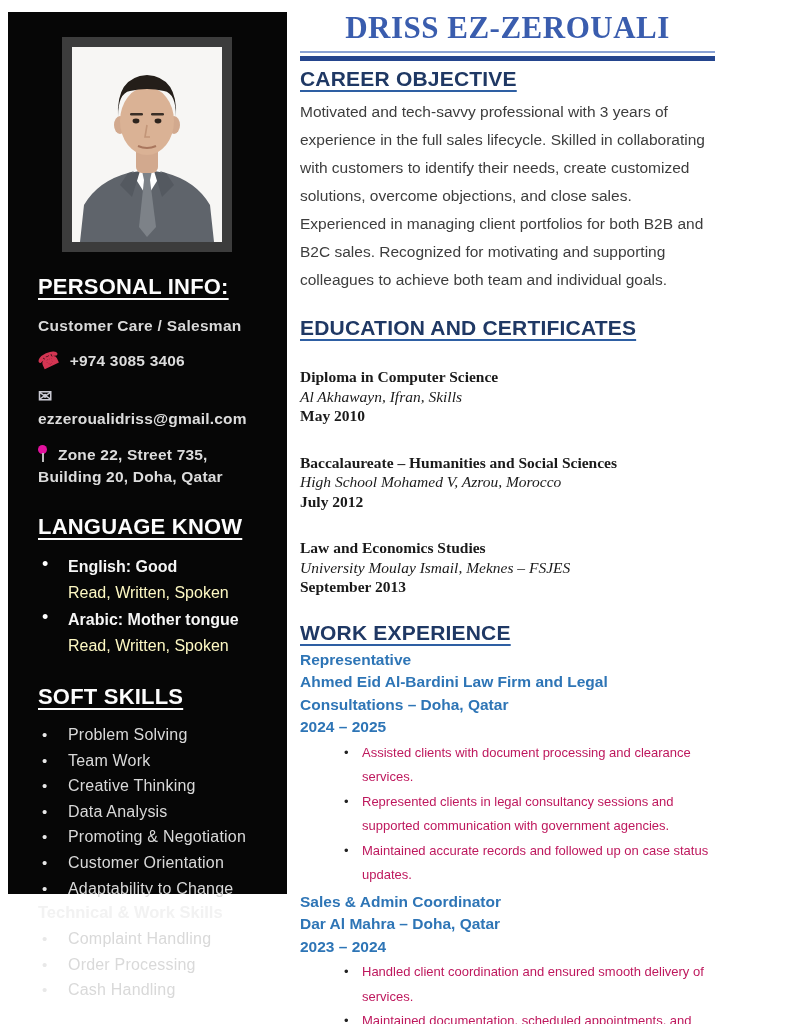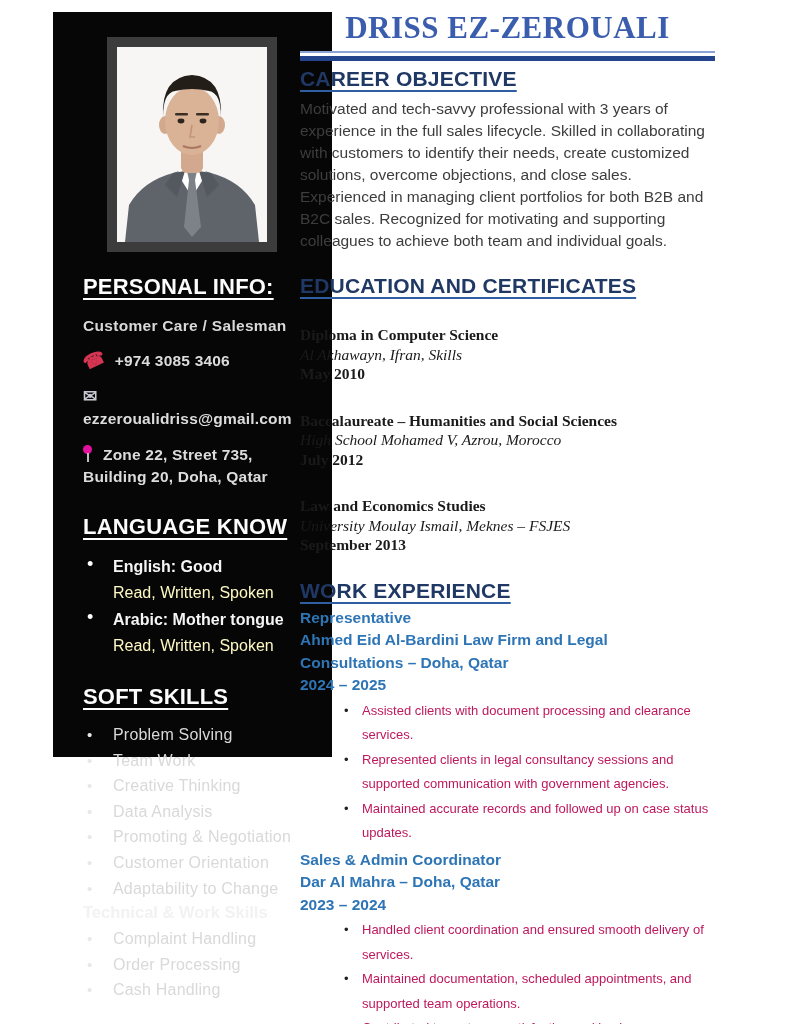--- a/index.html
+++ b/index.html
@@ -5,22 +5,22 @@
   * { margin:0; padding:0; box-sizing:border-box; }
   html,body { background:#ffffff; }
   body { font-family:"Liberation Sans", sans-serif; }
   .page {
     position:relative; width:791px; height:1024px; margin:0 auto;
     background:#ffffff; overflow:hidden;
   }
 
   
   .sidebar {
-    position:absolute; left:8px; top:12px; width:279px; height:745px;
-    background:#060606; color:#f1f1f1; padding:25px 18px 20px 30px;margin-left:45px;
+    position:absolute; left:8px; top:12px; width:279px; height:882px;
+    background:#060606; color:#f1f1f1; padding:25px 18px 20px 30px;
   }
   .photo-frame {
     width:170px; height:215px; margin:0 auto 0 24px;
     background:#3c3c3c; padding:10px; 
   }
   .photo-frame svg { display:block; width:150px; height:195px; background:#f7f6f4; }
   .sb-heading {
     font-size:22px; font-weight:bold; color:#fdfdfd; letter-spacing:0.2px;
     text-decoration:underline; text-underline-offset:4px; text-decoration-thickness:2px;
   }
@@ -52,21 +52,21 @@
     font-family:"Liberation Serif", serif; font-weight:bold;
     font-size:31px; color:#3a5dae; letter-spacing:0.5px;
   }
   .title-divider { margin-top:5px; height:10px; border-top:2px solid #8aa2d4; border-bottom:5px solid #24458e; background:#ffffff; }
   .section-heading {
     font-size:21px; font-weight:bold; color:#1f3864; letter-spacing:0.2px;
     text-decoration:underline; text-underline-offset:4px; text-decoration-thickness:2px;
     text-decoration-color:#2e5fa3;
   }
   .career-heading { margin-top:6px; }
-  .objective-text { margin-top:7px; font-size:15.5px; color:#3d3d3d; line-height:22px; }
+  .objective-text { margin-top:7px; font-size:15.5px; color:#3d3d3d; line-height:28px; }
   .edu-heading { margin-top:22px; }
   .edu-entry { margin-top:27px; font-family:"Liberation Serif", serif; font-size:15.5px; line-height:19.5px; color:#1a1a1a; }
   .edu-entry:first-of-type { margin-top:26px; }
   .edu-degree { font-weight:bold; }
   .edu-school { font-style:italic; }
   .edu-date { font-weight:bold; }
   .work-heading { margin-top:24px; margin-bottom:4px; }
   .job-title, .job-company, .job-dates {
     font-size:15.5px; font-weight:bold; color:#2e75b6; line-height:22.5px;
   }

